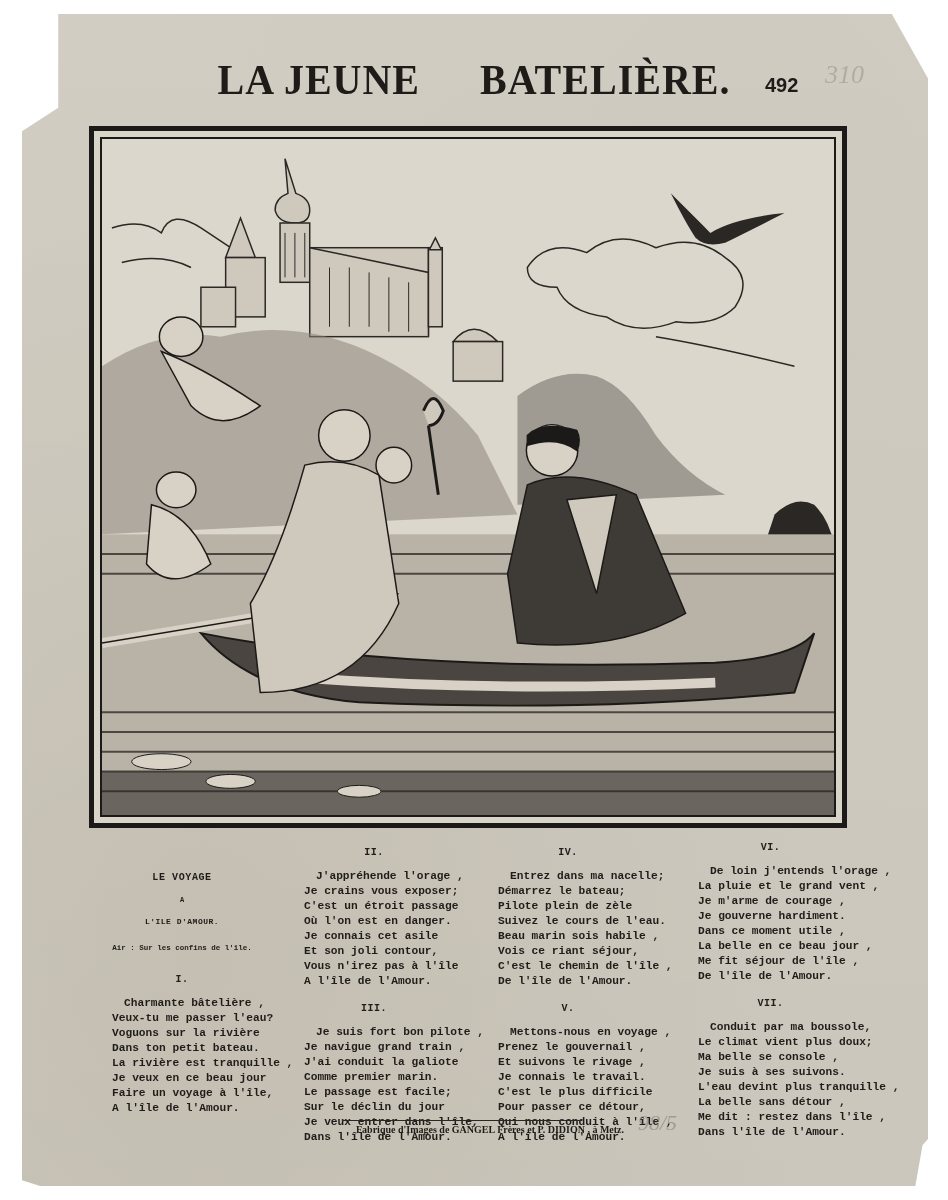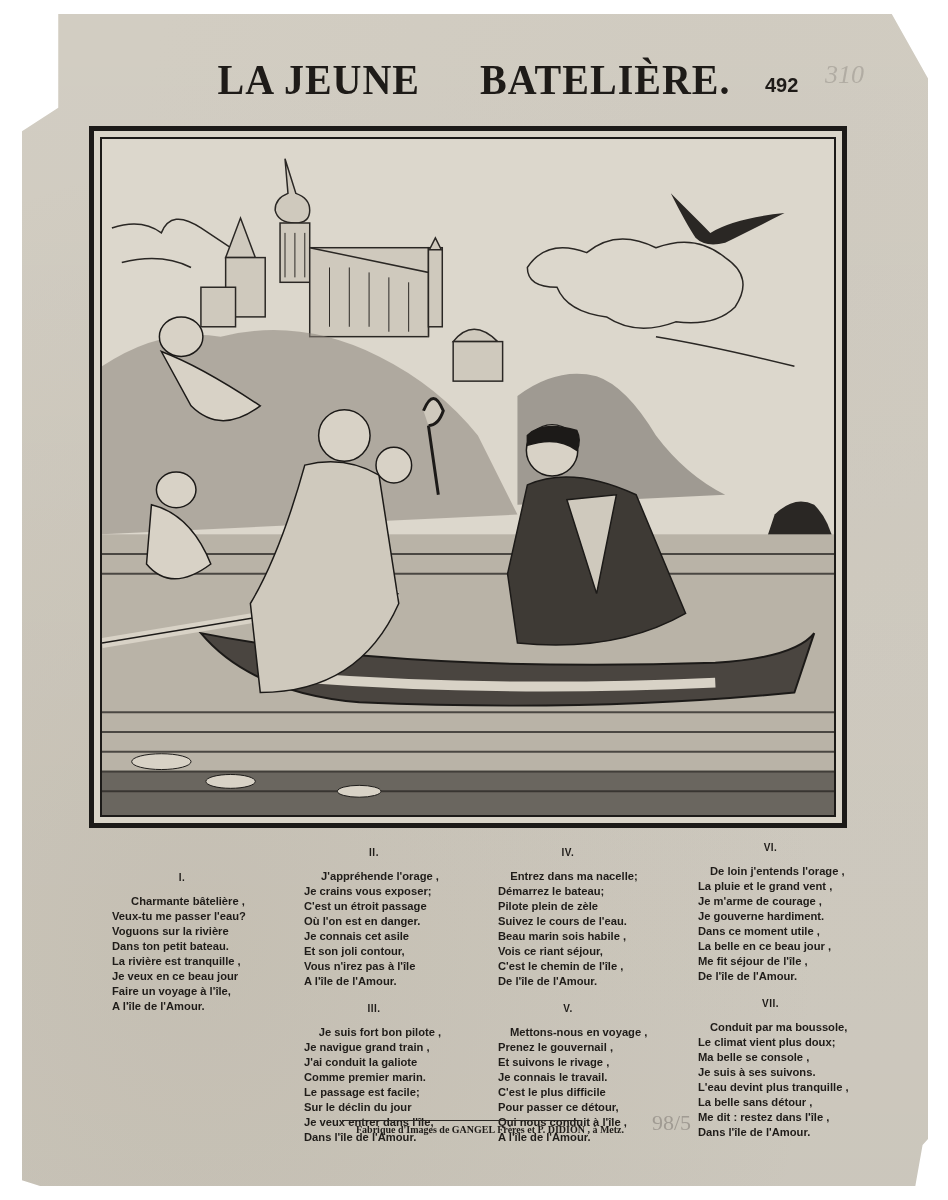--- a/index.html
+++ b/index.html
@@ -33,39 +33,39 @@
     .frame-outer {
       position: absolute; left: 89px; top: 126px; width: 758px; height: 702px;
       border: 5px solid #1c1a18; box-sizing: border-box; background: #d9d4c8;
     }
     .frame-inner {
       position: absolute; left: 6px; top: 6px; right: 6px; bottom: 6px;
       border: 2px solid #1c1a18; overflow: hidden; background: #dcd7cc;
     }
     .frame-inner svg { position: absolute; left: 0; top: 0; width: 100%; height: 100%; }
 
-    .col { position: absolute; font-family: Liberation Sans, sans-serif; font-size: 11.2px; line-height: 15px; color: #1f1c19; font-weight: bold; }
+    .col { position: absolute; font-family: Liberation Mono, monospace; font-size: 11.2px; line-height: 15px; color: #1f1c19; font-weight: bold; }
     .col .heading { text-align: center; font-size: 10px; letter-spacing: 0.5px; margin-bottom: 9px; }
     .col .verse { margin-bottom: 12px; }
     .col .verse .line { white-space: nowrap; }
     .col .verse .line:first-child { padding-left: 12px; text-align: center; }
     .intro { text-align: center; }
     .intro .t1 { font-size: 10px; letter-spacing: 0.6px; margin-bottom: 8px; }
     .intro .t2 { font-size: 7px; margin-bottom: 6px; }
     .intro .t3 { font-size: 8px; letter-spacing: 0.5px; margin-bottom: 12px; }
     .intro .t4 { font-size: 7.5px; margin-bottom: 16px; }
 
     .rule { position: absolute; left: 342px; top: 1120px; width: 240px; height: 1px; background: #2a2724; }
     .footer {
       position: absolute; left: 356px; top: 1124px; font-family: "Liberation Serif", serif;
       font-weight: bold; font-size: 10px; color: #1f1c19; white-space: nowrap;
     }
     .pencil-bottom {
-      position: absolute; left: 652px; top: 1110px; font-family: "Liberation Serif", serif;
-      font-size: 22px; color: rgba(110,105,100,0.45);
+      position: absolute; left: 638px; top: 1110px; font-family: "Liberation Serif", serif;
+      font-style: italic; font-size: 22px; color: rgba(110,105,100,0.45);
     }
   </style>
 </head>
 <body>
 
 <div class="sheet"></div>
 
 <div class="title">
   <span>LA JEUNE</span><span class="gap"></span><span>BATELIÈRE.</span>
 </div>
@@ -158,20 +158,26 @@
       <g fill="#d8d2c6" stroke="#1c1a18" stroke-width="1">
         <ellipse cx="60" cy="630" rx="30" ry="8"></ellipse>
         <ellipse cx="130" cy="650" rx="25" ry="7"></ellipse>
         <ellipse cx="260" cy="660" rx="22" ry="6"></ellipse>
       </g>
     </svg>
   </div>
 </div>
 
 <div class="col" style="left:112px; top:870px; width:140px;">
+  <div class="intro">
+    <div class="t1">LE VOYAGE</div>
+    <div class="t2">A</div>
+    <div class="t3">L'ILE D'AMOUR.</div>
+    <div class="t4">Air : Sur les confins de l'île.</div>
+  </div>
   <div class="heading">I.</div>
   <div class="verse">
     <div class="line">Charmante bâtelière ,</div>
     <div class="line">Veux-tu me passer l'eau?</div>
     <div class="line">Voguons sur la rivière</div>
     <div class="line">Dans ton petit bateau.</div>
     <div class="line">La rivière est tranquille ,</div>
     <div class="line">Je veux en ce beau jour</div>
     <div class="line">Faire un voyage à l'île,</div>
     <div class="line">A l'île de l'Amour.</div>

